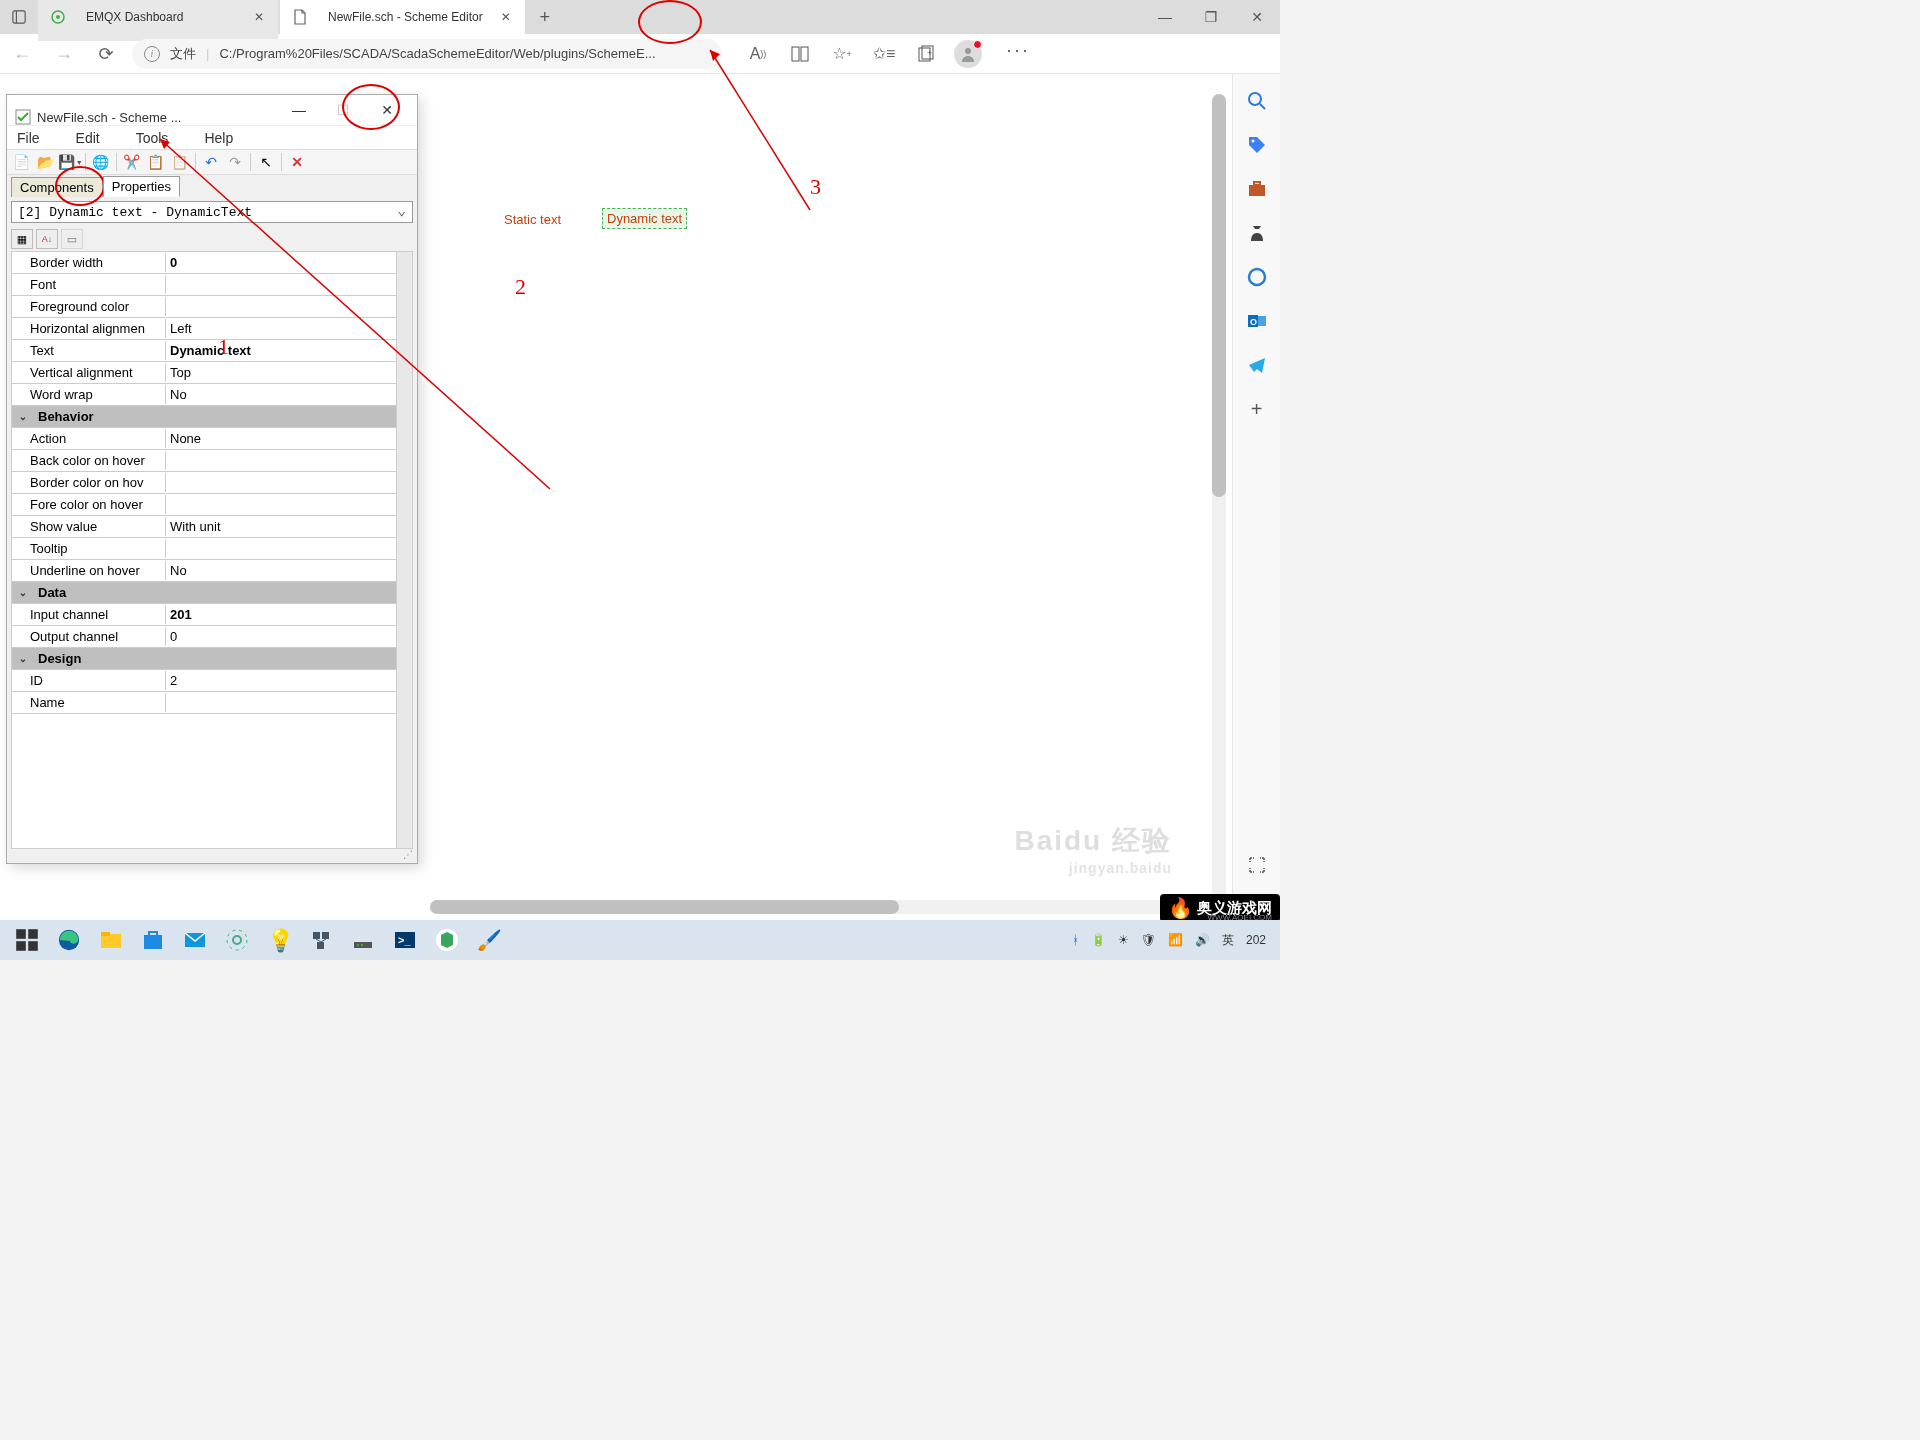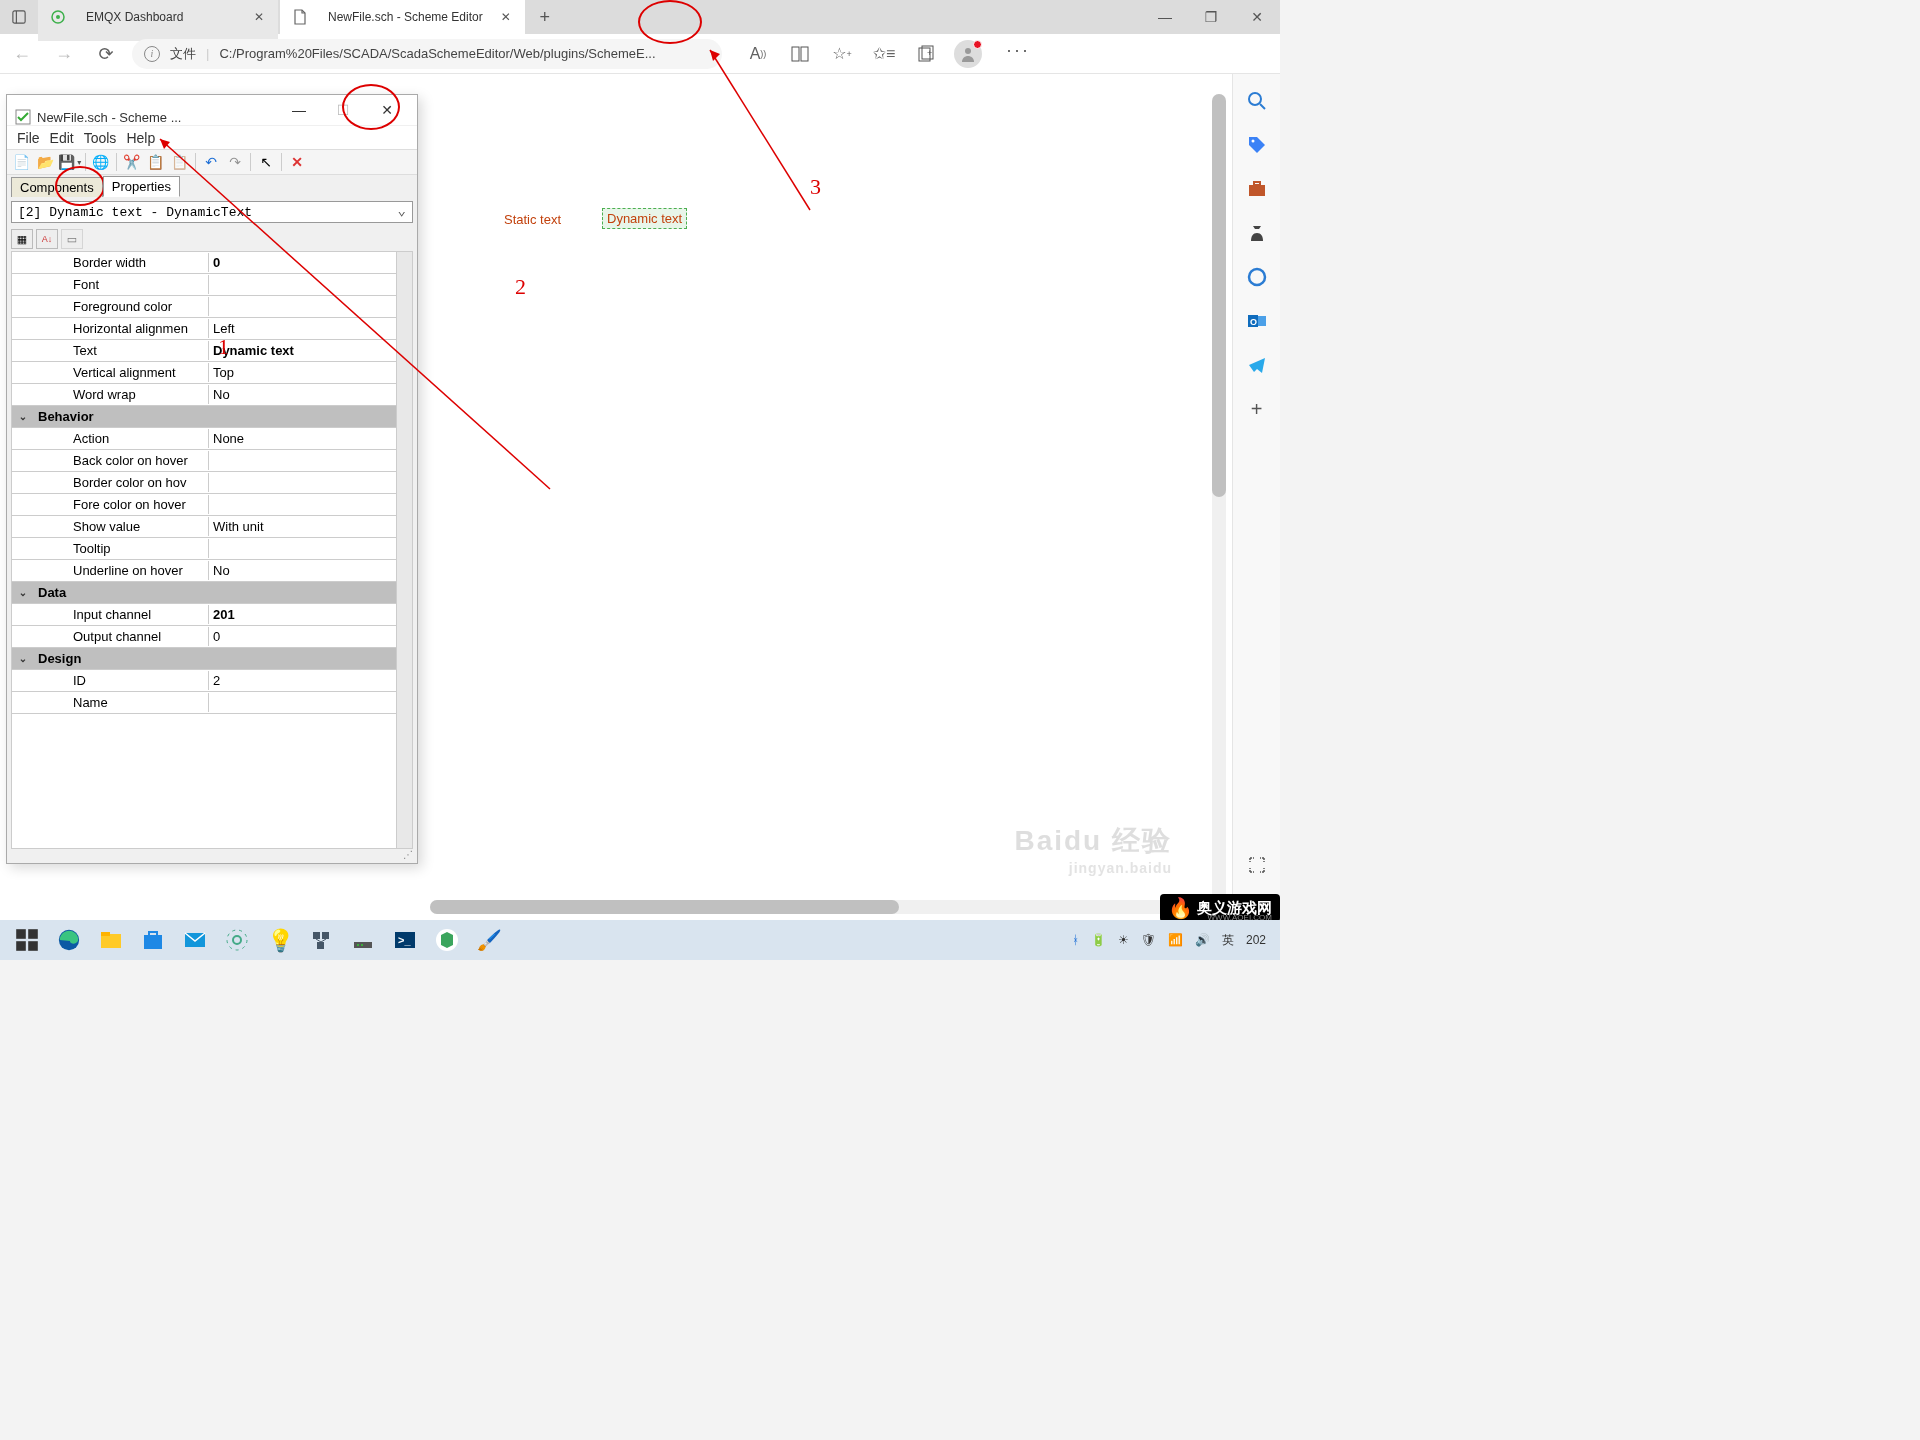--- a/index.html
+++ b/index.html
@@ -36,21 +36,21 @@
 .right-bar { position:absolute; right:0; top:74px; width:48px; bottom:40px; background:#f8f8f8; border-left:1px solid #e5e5e5; display:flex; flex-direction:column; align-items:center; padding-top:16px; gap:22px;}
 .right-bar .ritem { width:22px; height:22px; display:flex; align-items:center; justify-content:center; color:#555;}
 .right-bar .spacer { flex:1; }
 
 
 .app-win { position:absolute; left:6px; top:20px; width:412px; height:770px; background:#f0f0f0; border:1px solid #aaa; box-shadow:4px 4px 12px rgba(0,0,0,0.15); display:flex; flex-direction:column;}
 .app-title { height:30px; display:flex; align-items:flex-end; padding:0 8px; font-size:13px; color:#333; background:#fff;}
 .app-title .ico { width:16px; height:16px; margin-right:6px; display:flex; align-items:center; justify-content:center;}
 .app-title .ctrls { margin-left:auto; display:flex; gap:0;}
 .app-title .ctrls div { width:44px; height:30px; display:flex; align-items:center; justify-content:center; font-size:14px; color:#333;}
-.menubar { height:24px; background:#fff; display:flex; align-items:center; padding:0 6px; gap:2px; font-size:14px; color:#333; border-top:1px solid #f0f0f0;}
+.menubar { height:24px; background:#fff; display:flex; align-items:center; padding:0 6px; gap:28px; font-size:14px; color:#333; border-top:1px solid #f0f0f0;}
 .menubar span { padding:2px 4px;}
 .toolbar { height:26px; background:#f5f5f5; display:flex; align-items:center; padding:0 4px; gap:2px; border-top:1px solid #ddd; border-bottom:1px solid #ddd;}
 .toolbar .tbtn { width:22px; height:22px; display:flex; align-items:center; justify-content:center; font-size:14px; border-radius:2px;}
 .toolbar .sep { width:1px; height:18px; background:#ccc; margin:0 2px;}
 .toolbar .drop::after { content:"▾"; font-size:8px; color:#555; margin-left:1px;}
 
 .tabs { height:22px; display:flex; align-items:flex-end; padding-left:4px; background:#f0f0f0; gap:0; font-family:"Courier New",monospace; font-size:13px;}
 .tabs .ptab { padding:2px 8px; border:1px solid #999; background:#ece9d8; color:#000; border-bottom:none;}
 .tabs .ptab.active { background:#fff; border-bottom:1px solid #fff; position:relative; z-index:2;}
 
@@ -59,21 +59,21 @@
 
 .mode-row { height:24px; display:flex; align-items:center; padding:0 4px; gap:3px; background:#f0f0f0;}
 .mode-row .mbtn { width:22px; height:20px; border:1px solid #bbb; background:#eee; display:flex; align-items:center; justify-content:center; font-size:11px;}
 
 .grid-wrap { flex:1; display:flex; overflow:hidden; border:1px solid #ccc; margin:0 4px;}
 .grid { flex:1; overflow-y:auto; background:#fff; font-family:"Courier New",monospace; font-size:13px;}
 .grid .row { display:flex; border-bottom:1px solid #ccc; min-height:22px; align-items:center;}
 .grid .row.cat { background:#bfbfbf; font-weight:bold;}
 .grid .row.cat .exp { width:22px; text-align:center; font-size:10px; color:#333;}
 .grid .label { width:154px; padding:2px 4px; border-right:1px solid #ccc; white-space:nowrap; overflow:hidden;}
-.grid .row:not(.cat) .label { padding-left:18px;margin-left:43px;}
+.grid .row:not(.cat) .label { padding-left:18px;}
 .grid .value { flex:1; padding:2px 4px; white-space:nowrap; overflow:hidden;}
 .grid .value.bold { font-weight:bold;}
 .grid-scroll { width:16px; background:#e8e8e8; border-left:1px solid #ccc;}
 
 .desc { margin:0 4px 4px 4px; height:68px; border:1px solid #ccc; background:#f0f0f0; padding:4px 6px; font-family:"Courier New",monospace; font-size:13px; color:#333;}
 .desc .dtitle { font-weight:bold;}
 .resize-grip { height:14px; text-align:right; padding-right:4px; font-size:10px; color:#888;}
 
 
 .canvas-item { position:absolute; font-size:13px; color:#c2410c; padding:2px 4px;}

